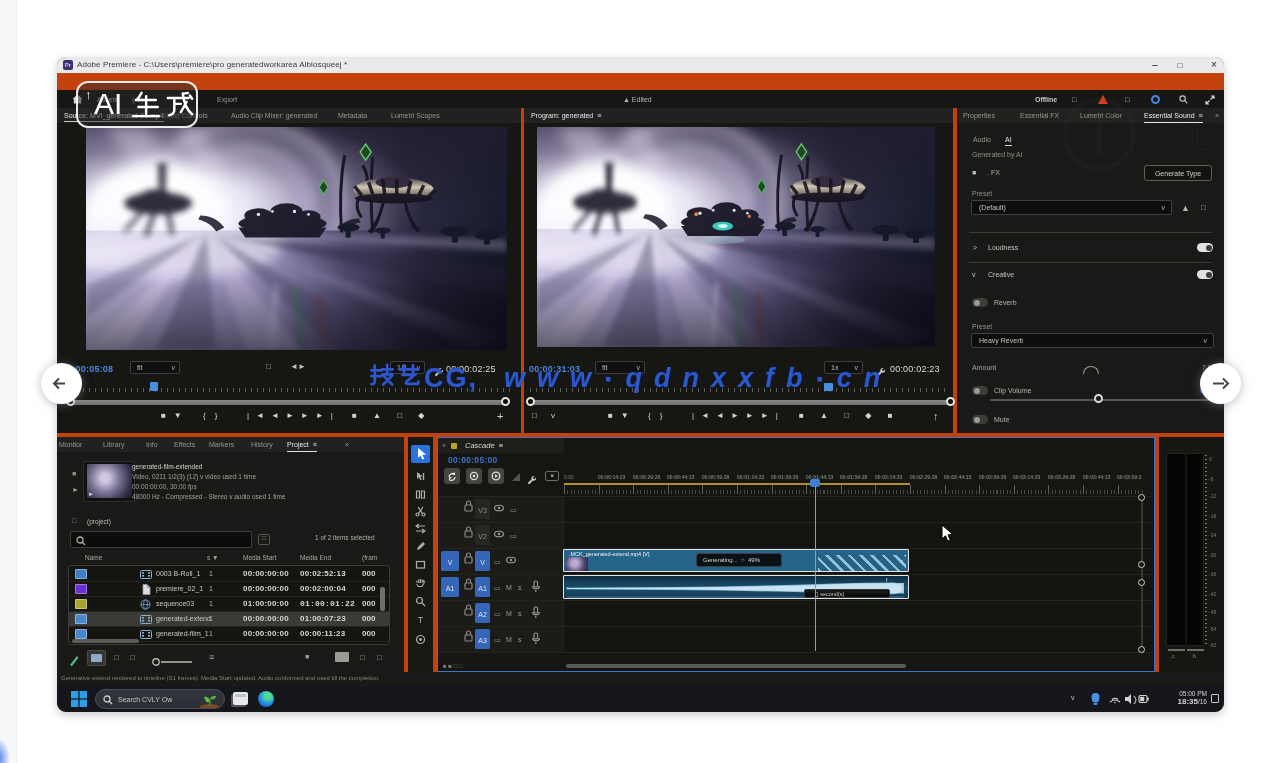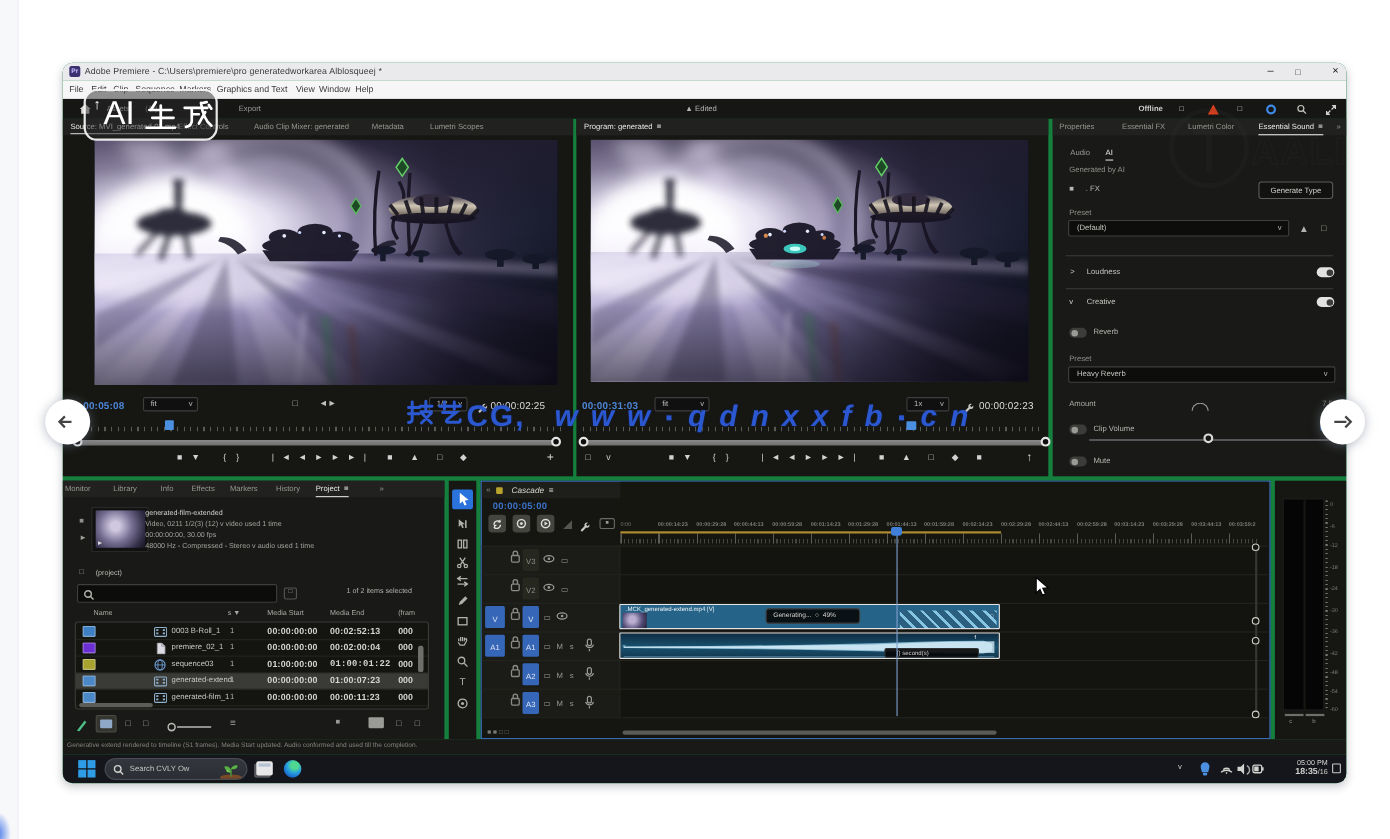--- a/index.html
+++ b/index.html
@@ -2,21 +2,21 @@
 <html><head><meta charset="utf-8">
 <style>
 html,body{margin:0;padding:0;width:1264px;height:763px;background:#fff;overflow:hidden;
 font-family:"Liberation Sans",sans-serif;}
 *{box-sizing:border-box;}
 .abs{position:absolute;}
 #leftstrip{position:absolute;left:0;top:0;width:17px;height:763px;background:#f7f8fa;border-right:1px solid #ebedf1;}
 #blueblob{position:absolute;left:-14px;top:738px;width:24px;height:40px;border-radius:50%;
 background:radial-gradient(closest-side,rgba(64,115,230,.95),rgba(64,115,230,0));}
 #card{position:absolute;left:57px;top:57px;width:1167px;height:655px;border-radius:9px;
-overflow:hidden;background:#15803d;box-shadow:0 3px 8px rgba(40,45,60,.25);}
+overflow:hidden;background:#c2410c;box-shadow:0 3px 8px rgba(40,45,60,.25);}
 
 #titlebar{position:absolute;left:0;top:0;width:1167px;height:16px;background:#eae9ec;}
 #titlebar .ticon{position:absolute;left:6px;top:3px;width:10px;height:10px;background:#3b3070;border-radius:2px;
 color:#c9bfff;font-size:6px;line-height:10px;text-align:center;font-weight:bold;}
 #titlebar .ttext{position:absolute;left:20px;top:3px;font-size:8px;color:#3a3a3a;letter-spacing:.1px;}
 .winbtn{position:absolute;top:2px;color:#222;font-size:10px;line-height:12px;text-align:center;width:14px;}
 #menubar{position:absolute;left:0;top:16px;width:1167px;height:17px;background:#f7f6f7;border-bottom:1px solid #e2e1e3;}
 #menubar span{position:absolute;top:4px;font-size:8px;color:#3a3a3a;}
 #wsbar{position:absolute;left:0;top:33px;width:1167px;height:18px;background:#161715;}
 .wstxt{position:absolute;top:6px;font-size:7px;color:#9a9a9a;}
@@ -76,31 +76,20 @@
 <body>
 <div id="leftstrip"></div>
 <div id="blueblob"></div>
 <div id="card">
   <div id="titlebar">
     <div class="ticon">Pr</div>
     <div class="ttext">Adobe Premiere - C:\Users\premiere\pro generatedworkarea Alblosqueej *</div>
     <div class="winbtn" style="left:1091px;">–</div>
     <div class="winbtn" style="left:1116px;font-size:8px;top:3px;">□</div>
     <div class="winbtn" style="left:1150px;">×</div>
-  </div>
-  <div id="menubar">
-    <span style="left:6px;">File</span>
-      <span style="left:26px;">Edit</span>
-      <span style="left:46px;">Clip</span>
-    <span style="left:66px;">Sequence</span>
-      <span style="left:106px;">Markers</span>
-    <span style="left:140px;">Graphics and Text</span>
-      <span style="left:212px;">View</span>
-    <span style="left:233px;">Window</span>
-      <span style="left:266px;">Help</span>
   </div>
   <div id="wsbar">
     <svg class="abs" style="left:15px;top:4px;" width="11" height="10">
         <path d="M5.5 0.5L0.5 5h1.3v4.5h7.4V5h1.3z" fill="#d8d8d4"></path>
       </svg>
     <div class="wstxt" style="left:40px;color:#cfcfcf;">Assets</div>
     <div class="wstxt" style="left:75px;">(AI)</div>
     <div class="wstxt" style="left:160px;color:#9a9a9a;">Export</div>
     <div class="wstxt" style="left:566px;color:#b5b5b5;">▲ Edited</div>
     <div class="wstxt" style="left:978px;color:#c8c8c8;font-weight:bold;">Offline</div>

